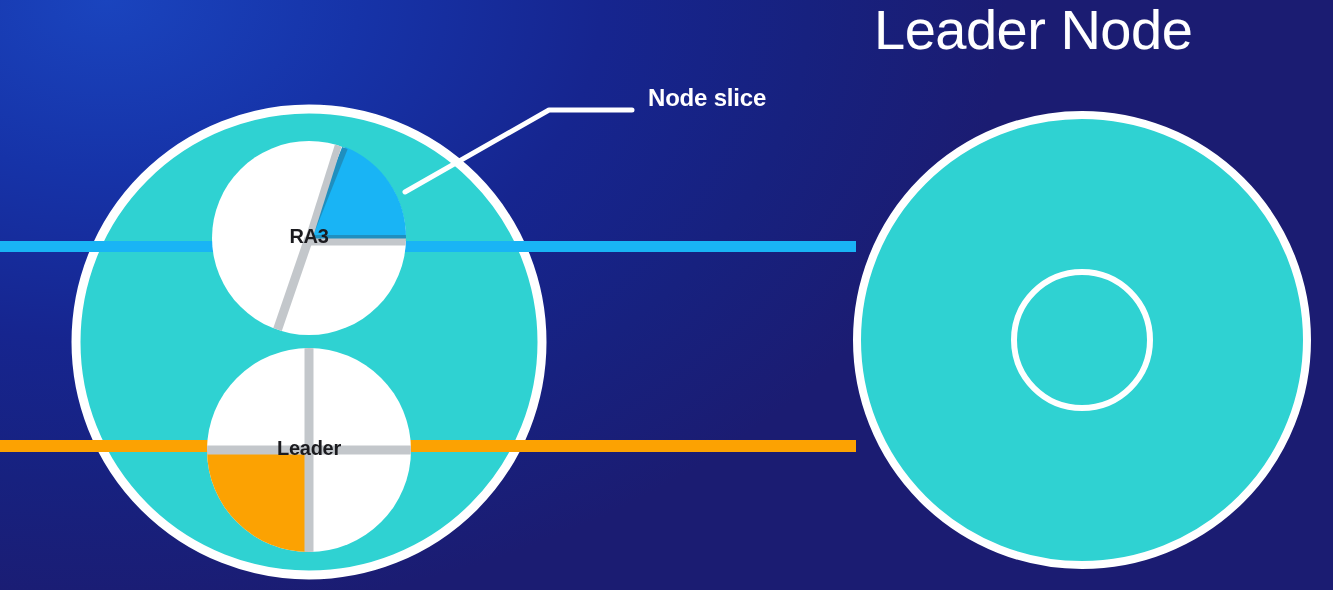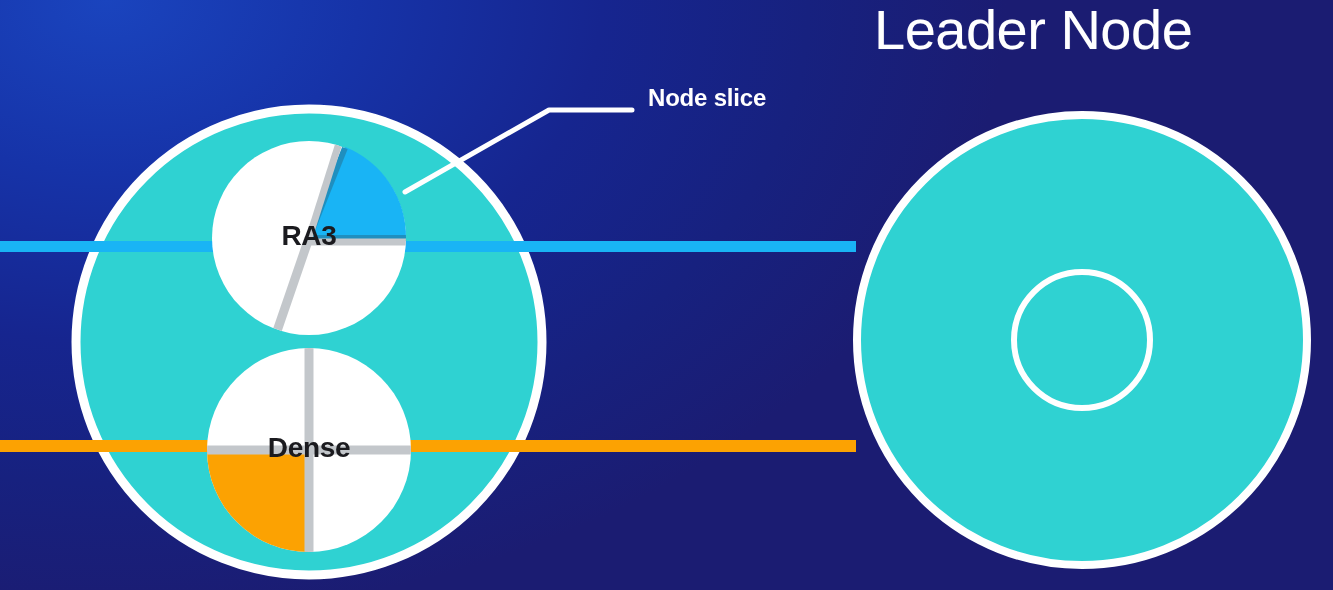--- a/index.html
+++ b/index.html
@@ -40,21 +40,21 @@
     font-weight: bold;
     font-size: 24px;
     letter-spacing: -0.2px;
     white-space: nowrap;
   }
 
   .pie-label {
     position: absolute;
     color: #1b1b1f;
     font-weight: bold;
-    font-size: 28px;
+    font-size: 20px;
     letter-spacing: -0.3px;
     white-space: nowrap;
     transform: translate(-50%, -50%);
   }
   #label-ra3   { left: 309px; top: 236px; }
   #label-dense { left: 309px; top: 448px; }
 </style>
 </head>
 <body>
 
@@ -116,15 +116,15 @@
 
   </svg>
 
 
   <div class="title" id="title-leader">Leader Node</div>
 
   <div class="callout-label">Node slice</div>
 
   <div class="pie-label" id="label-ra3">RA3</div>
 
-  <div class="pie-label" id="label-dense">Dense</div>
+  <div class="pie-label" id="label-dense">Leader</div>
 
 </div>
 
 </body></html>

